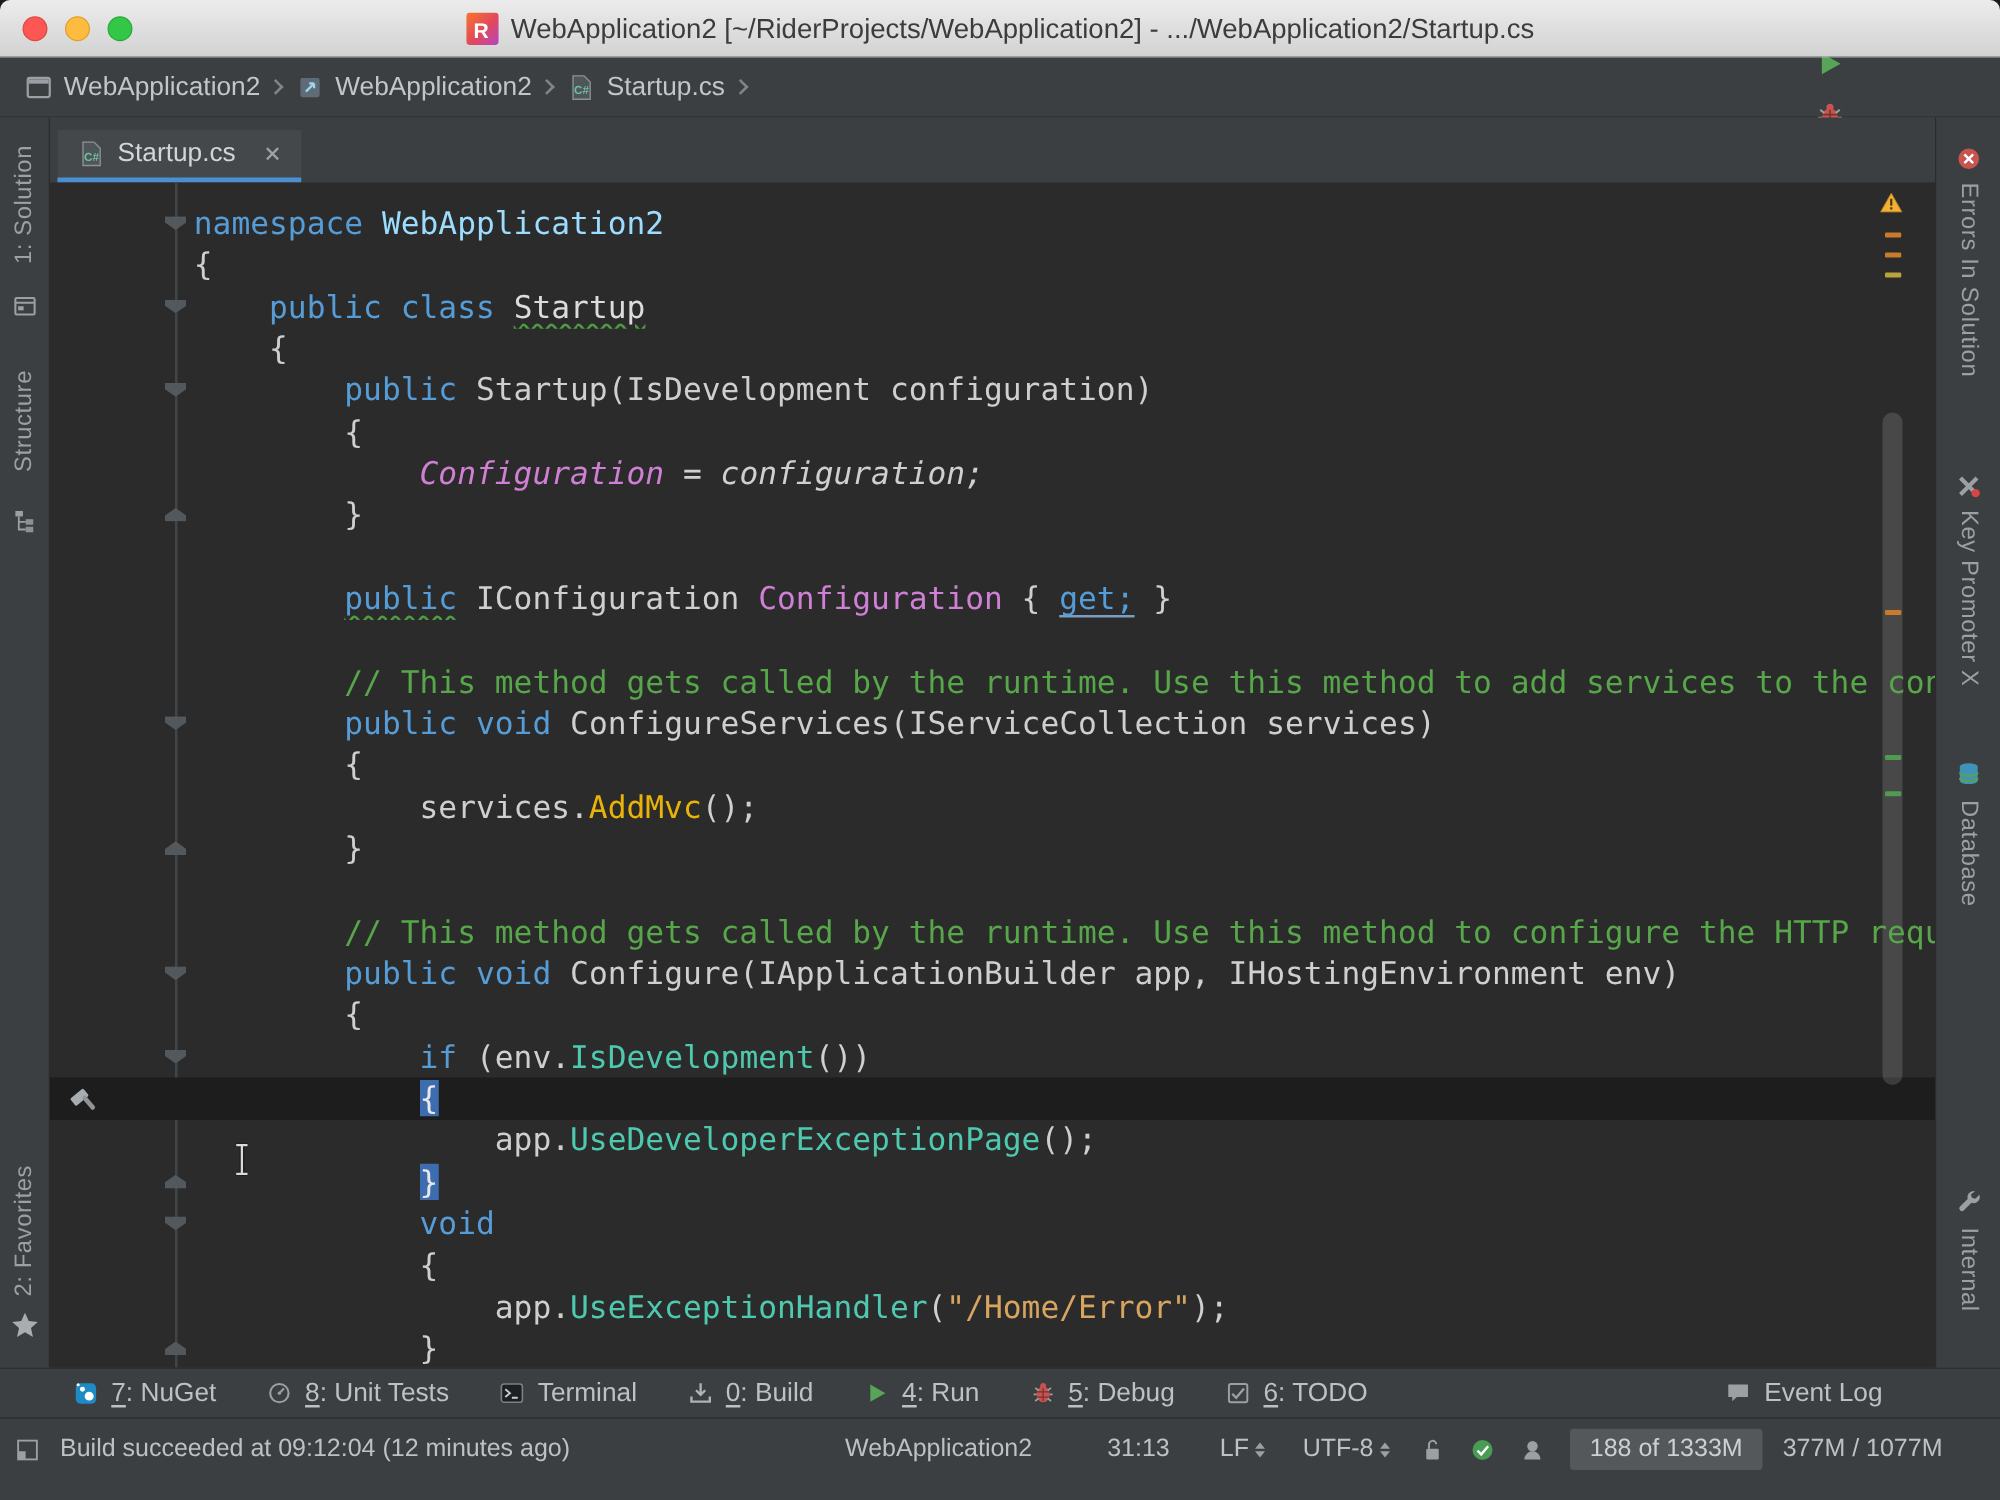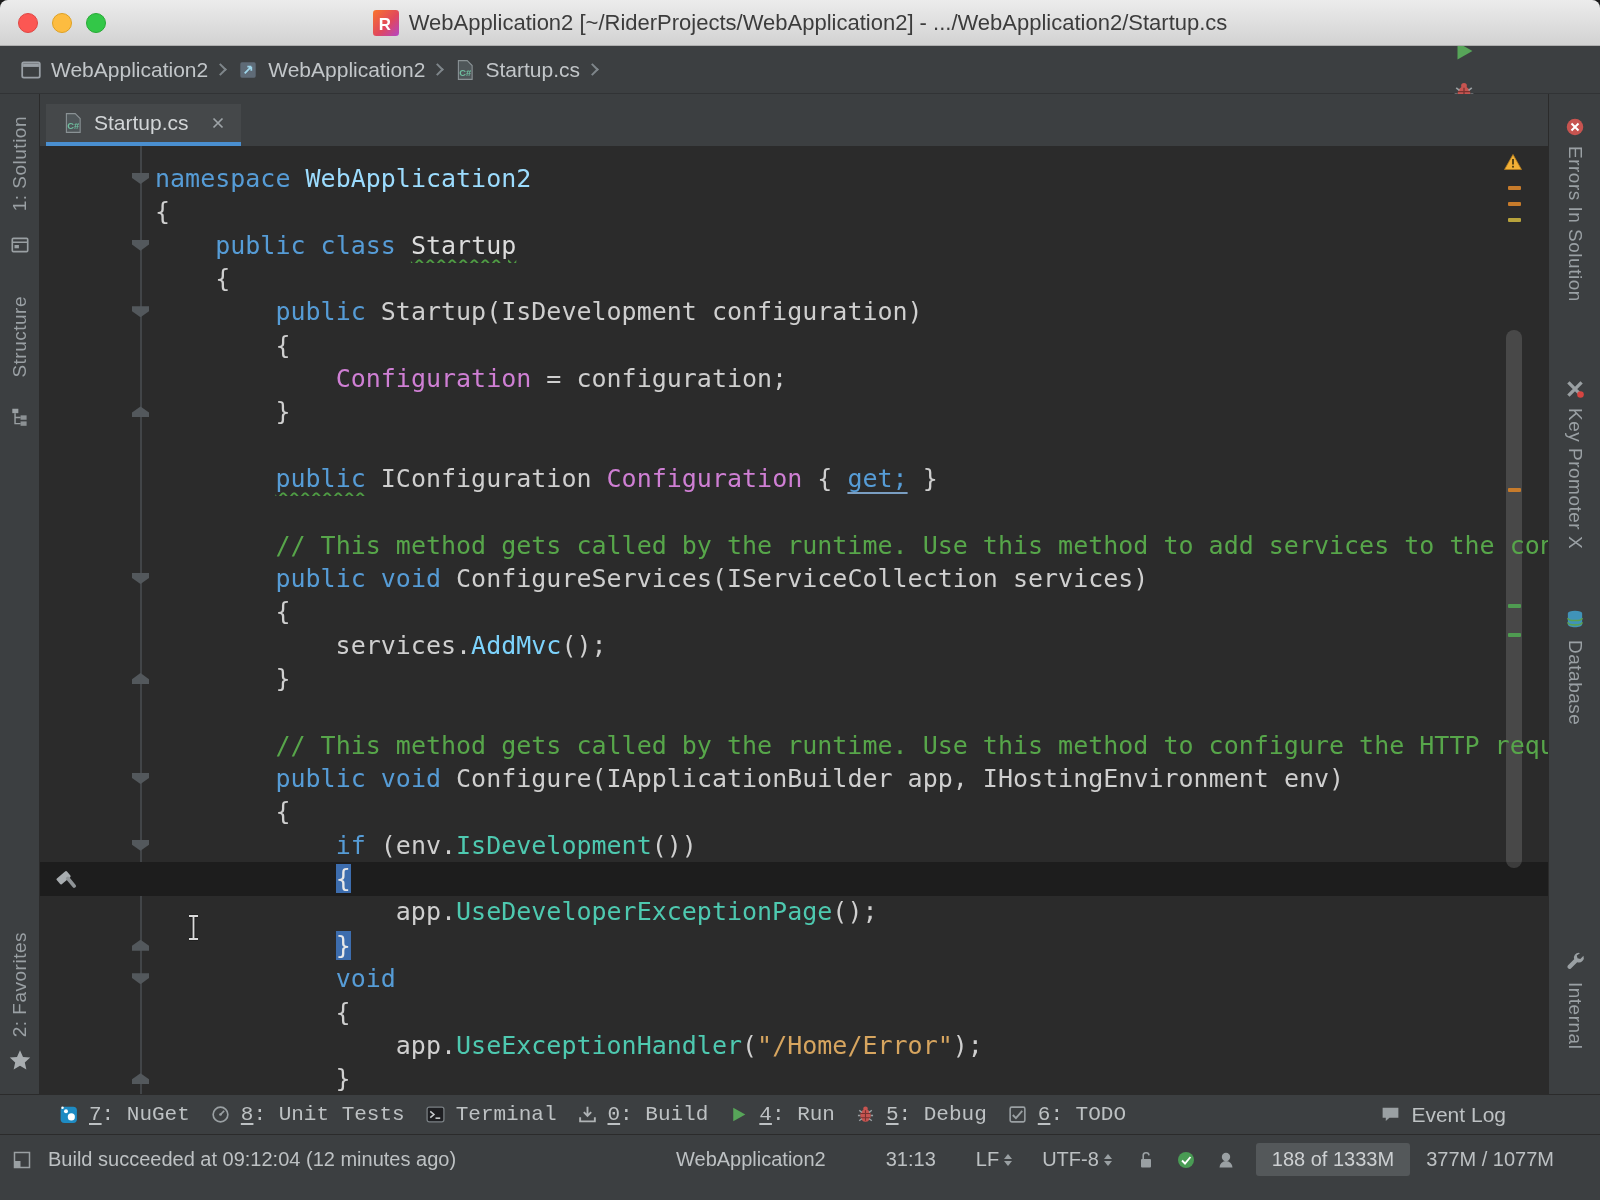--- a/index.html
+++ b/index.html
@@ -328,29 +328,29 @@
               <rect x="9.1" y="7" width="1.8" height="5.5" fill="#4A3A10"></rect>
               <rect x="9.1" y="13.8" width="1.8" height="1.8" fill="#4A3A10"></rect>
             </svg>
           </span>
       <div class="code-line" style="top: 16px;"><span class="seg-k" style="color: rgb(86, 156, 214);">namespace</span><span class="seg-p" style="color: rgb(207, 207, 207);"> </span><span class="seg-n" style="color: rgb(156, 220, 254);">WebApplication2</span></div>
           <div class="code-line" style="top: 49.34px;"><span class="seg-p" style="color: rgb(207, 207, 207);">{</span></div>
           <div class="code-line" style="top: 82.68px;"><span class="seg-p" style="color: rgb(207, 207, 207);">    </span><span class="seg-k" style="color: rgb(86, 156, 214);">public</span><span class="seg-p" style="color: rgb(207, 207, 207);"> </span><span class="seg-k" style="color: rgb(86, 156, 214);">class</span><span class="seg-p" style="color: rgb(207, 207, 207);"> </span><span class="seg-cls" style="color: rgb(220, 220, 220);">Startup</span></div>
           <div class="code-line" style="top: 116.02px;"><span class="seg-p" style="color: rgb(207, 207, 207);">    {</span></div>
           <div class="code-line" style="top: 149.36px;"><span class="seg-p" style="color: rgb(207, 207, 207);">        </span><span class="seg-k" style="color: rgb(86, 156, 214);">public</span><span class="seg-p" style="color: rgb(207, 207, 207);"> Startup(IsDevelopment configuration)</span></div>
           <div class="code-line" style="top: 182.7px;"><span class="seg-p" style="color: rgb(207, 207, 207);">        {</span></div>
-          <div class="code-line" style="top: 216.04px;"><span class="seg-p" style="color: rgb(207, 207, 207);">            </span><span class="seg-m" style="color: rgb(207, 127, 212);">Configuration</span><span class="seg-p" style="color: rgb(207, 207, 207);"> = configuration;</span></div>
+          <div class="code-line" style="top: 216.04px; font-style: italic;"><span class="seg-p" style="color: rgb(207, 207, 207);">            </span><span class="seg-m" style="color: rgb(207, 127, 212);">Configuration</span><span class="seg-p" style="color: rgb(207, 207, 207);"> = configuration;</span></div>
           <div class="code-line" style="top: 249.38px;"><span class="seg-p" style="color: rgb(207, 207, 207);">        }</span></div>
           <div class="code-line" style="top: 282.72px;"></div>
           <div class="code-line" style="top: 316.06px;"><span class="seg-p" style="color: rgb(207, 207, 207);">        </span><span class="seg-ksq" style="color: rgb(86, 156, 214);">public</span><span class="seg-p" style="color: rgb(207, 207, 207);"> IConfiguration </span><span class="seg-m" style="color: rgb(207, 127, 212);">Configuration</span><span class="seg-p" style="color: rgb(207, 207, 207);"> { </span><span class="seg-ku" style="color: rgb(86, 156, 214);">get;</span><span class="seg-p" style="color: rgb(207, 207, 207);"> }</span></div>
           <div class="code-line" style="top: 349.4px;"></div>
           <div class="code-line" style="top: 382.74px;"><span class="seg-p" style="color: rgb(207, 207, 207);">        </span><span class="seg-c" style="color: rgb(87, 166, 74);">// This method gets called by the runtime. Use this method to add services to the container.</span></div>
           <div class="code-line" style="top: 416.08px;"><span class="seg-p" style="color: rgb(207, 207, 207);">        </span><span class="seg-k" style="color: rgb(86, 156, 214);">public</span><span class="seg-p" style="color: rgb(207, 207, 207);"> </span><span class="seg-k" style="color: rgb(86, 156, 214);">void</span><span class="seg-p" style="color: rgb(207, 207, 207);"> ConfigureServices(IServiceCollection services)</span></div>
           <div class="code-line" style="top: 449.42px;"><span class="seg-p" style="color: rgb(207, 207, 207);">        {</span></div>
-          <div class="code-line" style="top: 482.76px;"><span class="seg-p" style="color: rgb(207, 207, 207);">            services.</span><span class="seg-t" style="color: #7dd3fc;">AddMvc</span><span class="seg-p" style="color: rgb(207, 207, 207);">();</span></div>
+          <div class="code-line" style="top: 482.76px;"><span class="seg-p" style="color: rgb(207, 207, 207);">            services.</span><span class="seg-t" style="color: #eab308;">AddMvc</span><span class="seg-p" style="color: rgb(207, 207, 207);">();</span></div>
           <div class="code-line" style="top: 516.1px;"><span class="seg-p" style="color: rgb(207, 207, 207);">        }</span></div>
           <div class="code-line" style="top: 549.44px;"></div>
           <div class="code-line" style="top: 582.78px;"><span class="seg-p" style="color: rgb(207, 207, 207);">        </span><span class="seg-c" style="color: rgb(87, 166, 74);">// This method gets called by the runtime. Use this method to configure the HTTP request pipeline.</span></div>
           <div class="code-line" style="top: 616.12px;"><span class="seg-p" style="color: rgb(207, 207, 207);">        </span><span class="seg-k" style="color: rgb(86, 156, 214);">public</span><span class="seg-p" style="color: rgb(207, 207, 207);"> </span><span class="seg-k" style="color: rgb(86, 156, 214);">void</span><span class="seg-p" style="color: rgb(207, 207, 207);"> Configure(IApplicationBuilder app, IHostingEnvironment env)</span></div>
           <div class="code-line" style="top: 649.46px;"><span class="seg-p" style="color: rgb(207, 207, 207);">        {</span></div>
           <div class="code-line" style="top: 682.8px;"><span class="seg-p" style="color: rgb(207, 207, 207);">            </span><span class="seg-k" style="color: rgb(86, 156, 214);">if</span><span class="seg-p" style="color: rgb(207, 207, 207);"> (env.</span><span class="seg-t" style="color: rgb(78, 201, 176);">IsDevelopment</span><span class="seg-p" style="color: rgb(207, 207, 207);">())</span></div>
           <div class="code-line" style="top: 716.14px;"><span class="seg-p" style="color: rgb(207, 207, 207);">            </span><span class="seg-b" style="color: rgb(232, 232, 232);">{</span></div>
           <div class="code-line" style="top: 749.48px;"><span class="seg-p" style="color: rgb(207, 207, 207);">                app.</span><span class="seg-t" style="color: rgb(78, 201, 176);">UseDeveloperExceptionPage</span><span class="seg-p" style="color: rgb(207, 207, 207);">();</span></div>
           <div class="code-line" style="top: 782.82px;"><span class="seg-p" style="color: rgb(207, 207, 207);">            </span><span class="seg-b" style="color: rgb(232, 232, 232);">}</span></div>
           <div class="code-line" style="top: 816.16px;"><span class="seg-p" style="color: rgb(207, 207, 207);">            </span><span class="seg-k" style="color: rgb(86, 156, 214);">void</span></div>
@@ -404,21 +404,21 @@
       <span class="bar-icon rb-i4-icon">
           <svg viewBox="0 0 20 20">
             <path d="M13.5 2.5 a4.5 4.5 0 0 0 -4.3 5.8 L3.5 14 a2 2 0 0 0 2.8 2.8 L12 11.1 a4.5 4.5 0 0 0 5.7 -5.9 L14.8 8.1 L12.3 7.4 L11.6 4.9 L14.5 2.9 A4.5 4.5 0 0 0 13.5 2.5 Z" fill="#9AA0A3"></path>
           </svg>
         </span>
       <span class="vlabel rb-i4-label">Internal</span>
     </div>
   </div>
 
   <div class="bottombar">
-    <div style="display:flex; align-items:center; gap:20px;font-family:Liberation Mono, monospace;" id="tw-buttons">
+    <div style="display:flex; align-items:center; gap:40px;" id="tw-buttons">
         <div class="tw-btn">
           <span class="tw-icon">
             <svg viewBox="0 0 20 20">
               <rect x="2.5" y="2.5" width="15.5" height="15.5" rx="3.5" fill="#1E8BC3"></rect>
               <circle cx="12.7" cy="12.3" r="3.4" fill="#fff"></circle>
               <circle cx="7.6" cy="7" r="1.9" fill="#fff"></circle>
               <circle cx="4.3" cy="3.6" r="1.2" fill="#fff"></circle>
             </svg>
           </span>
           <span class="tw-label"><u>7</u>: NuGet</span>

